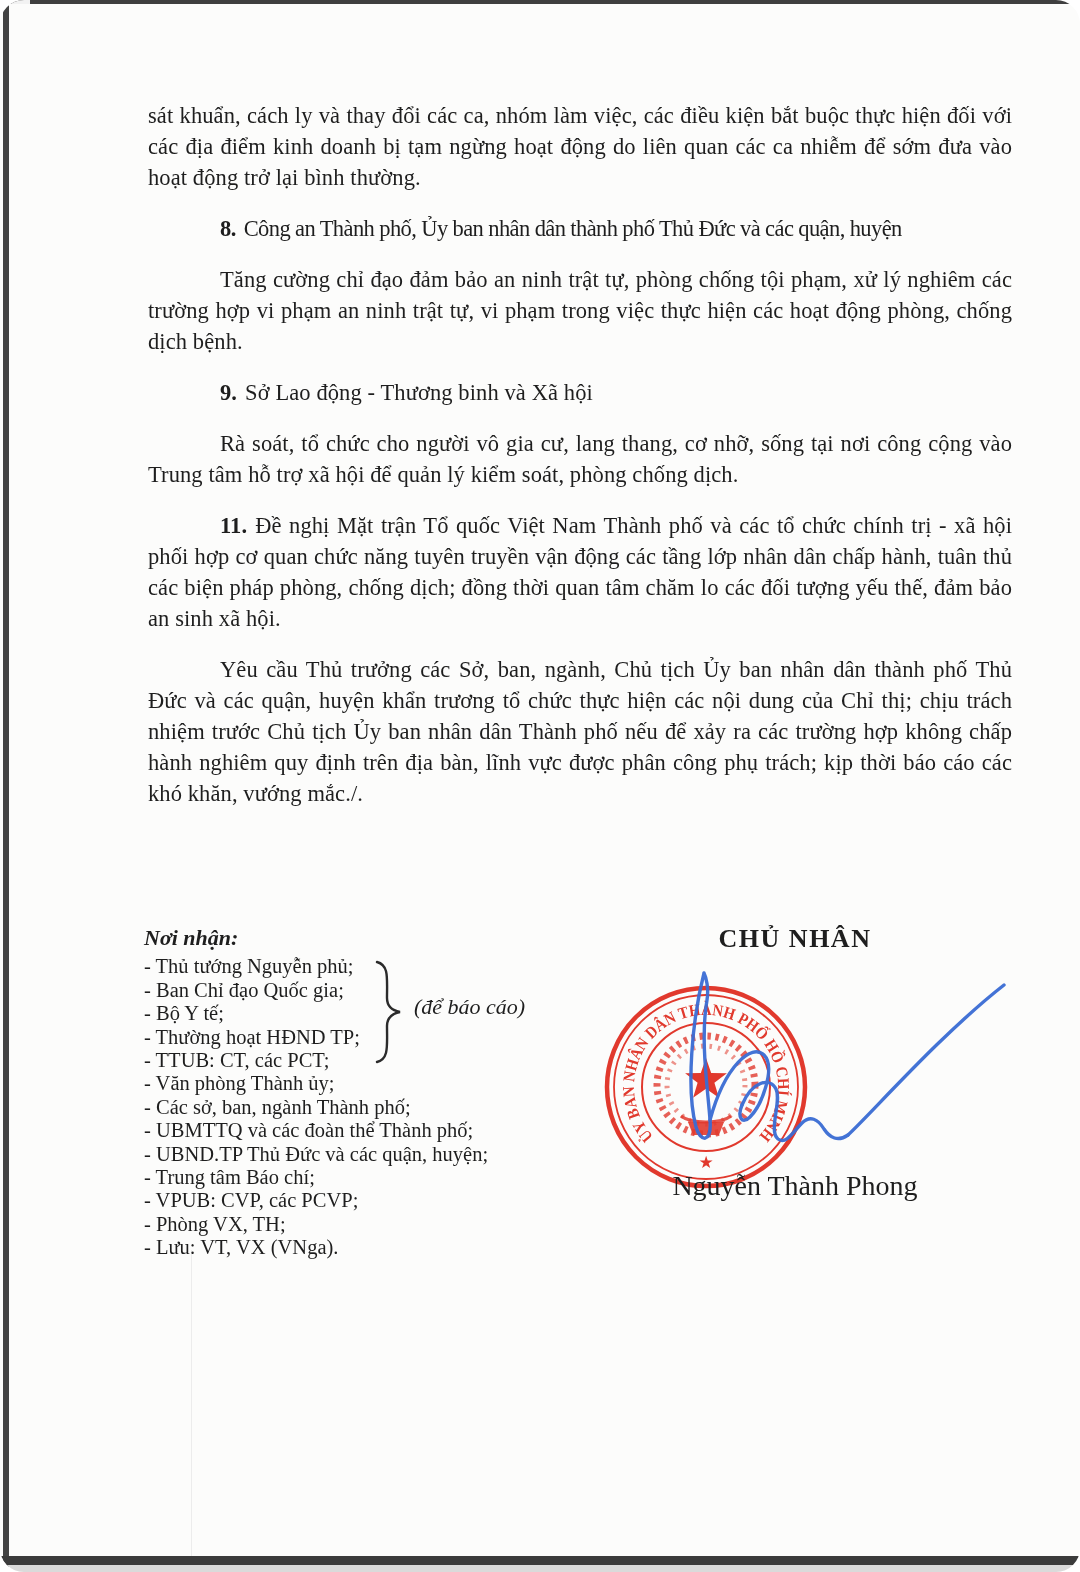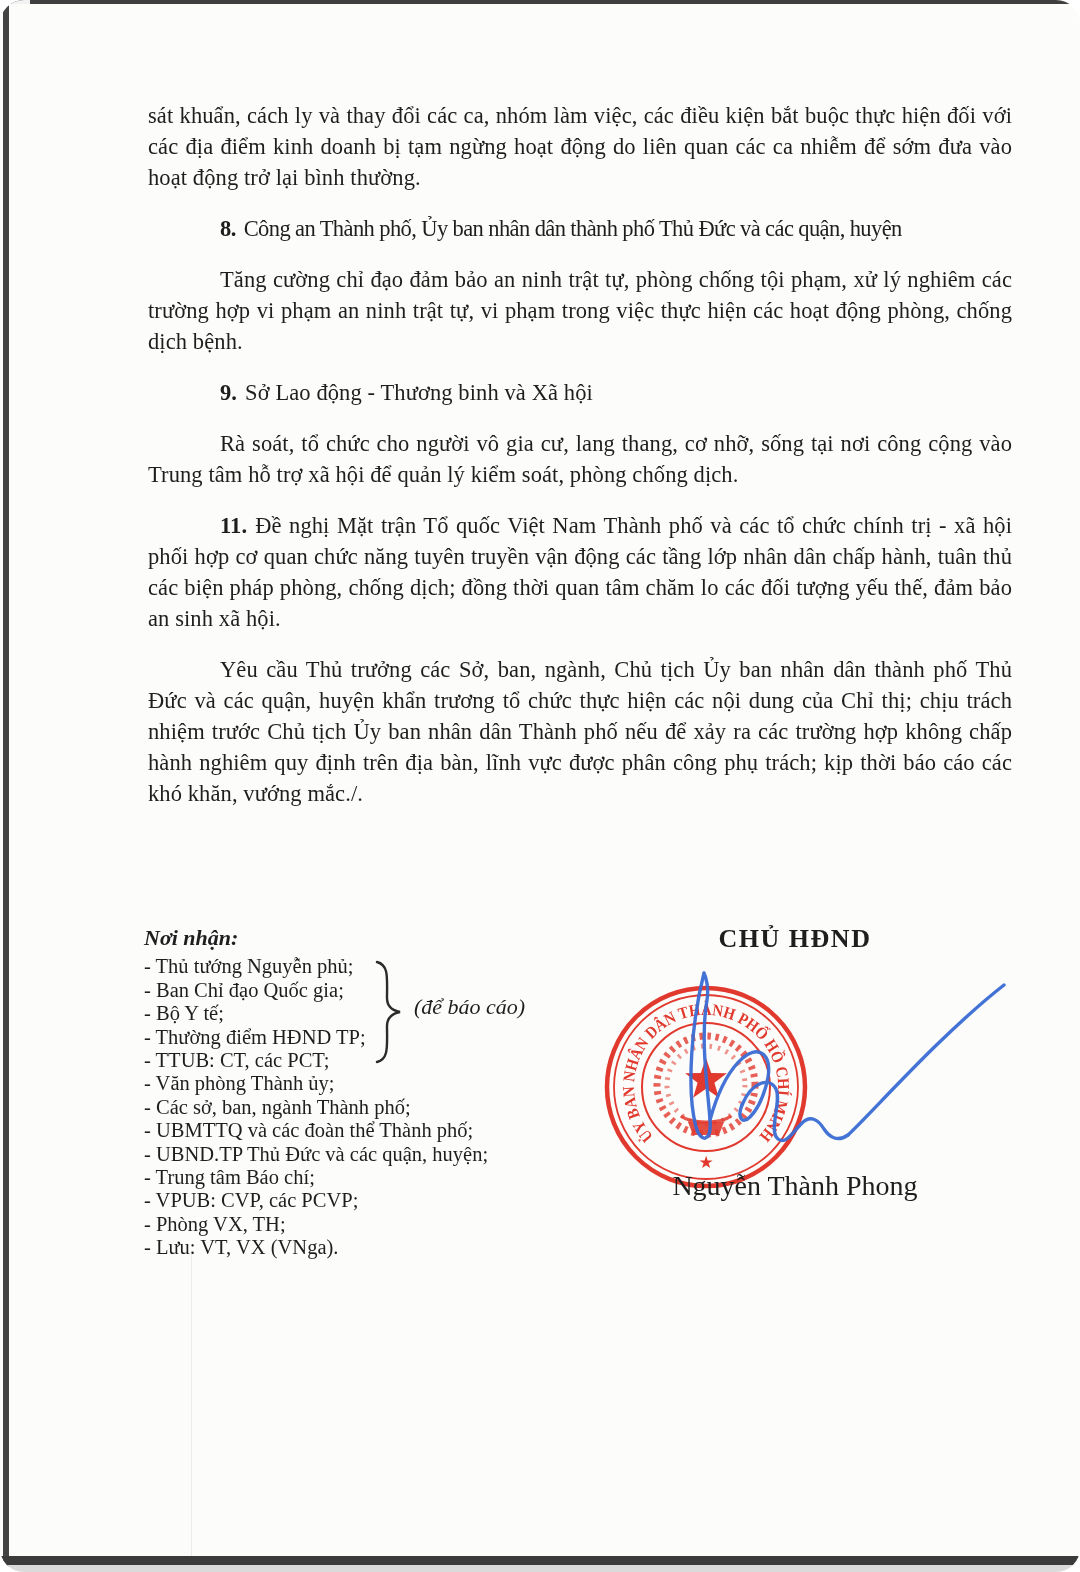--- a/index.html
+++ b/index.html
@@ -70,38 +70,38 @@
     <p class="para indent"><span class="num"></span><span>Rà soát, tổ chức cho người vô gia cư, lang thang, cơ nhỡ, sống tại nơi công cộng vào Trung tâm hỗ trợ xã hội để quản lý kiểm soát, phòng chống dịch.</span></p>
     <p class="para indent"><span class="num">11.</span><span>Đề nghị Mặt trận Tổ quốc Việt Nam Thành phố và các tổ chức chính trị - xã hội phối hợp cơ quan chức năng tuyên truyền vận động các tầng lớp nhân dân chấp hành, tuân thủ các biện pháp phòng, chống dịch; đồng thời quan tâm chăm lo các đối tượng yếu thế, đảm bảo an sinh xã hội.</span></p>
     <p class="para indent"><span class="num"></span><span>Yêu cầu Thủ trưởng các Sở, ban, ngành, Chủ tịch Ủy ban nhân dân thành phố Thủ Đức và các quận, huyện khẩn trương tổ chức thực hiện các nội dung của Chỉ thị; chịu trách nhiệm trước Chủ tịch Ủy ban nhân dân Thành phố nếu để xảy ra các trường hợp không chấp hành nghiêm quy định trên địa bàn, lĩnh vực được phân công phụ trách; kịp thời báo cáo các khó khăn, vướng mắc./.</span></p>
   </div>
 
   <div class="recipients">
     <div class="recipients-heading">Nơi nhận:</div>
     <div class="recipient-line">- Thủ tướng Nguyễn phủ;</div>
     <div class="recipient-line">- Ban Chỉ đạo Quốc gia;</div>
     <div class="recipient-line">- Bộ Y tế;</div>
-    <div class="recipient-line">- Thường điểm HĐND TP;</div>
+    <div class="recipient-line">- Thường hoạt HĐND TP;</div>
     <div class="recipient-line">- TTUB: CT, các PCT;</div>
     <div class="recipient-line">- Văn phòng Thành ủy;</div>
     <div class="recipient-line">- Các sở, ban, ngành Thành phố;</div>
     <div class="recipient-line">- UBMTTQ và các đoàn thể Thành phố;</div>
     <div class="recipient-line">- UBND.TP Thủ Đức và các quận, huyện;</div>
     <div class="recipient-line">- Trung tâm Báo chí;</div>
     <div class="recipient-line">- VPUB: CVP, các PCVP;</div>
     <div class="recipient-line">- Phòng VX, TH;</div>
     <div class="recipient-line">- Lưu: VT, VX (VNga).</div>
   </div>
 
   <svg class="brace" width="34" height="104" viewBox="0 0 34 104">
     <path d="M 5,2 C 17,5 15,18 15,38 C 15,48 23,51 28,52 C 23,53 15,56 15,66 C 15,86 17,99 5,102" fill="none" stroke="#2b2b2b" stroke-width="2.4" stroke-linecap="round"></path>
   </svg>
   <div class="report-note">(để báo cáo)</div>
 
-  <div class="sig-title">CHỦ HĐND</div>
+  <div class="sig-title">CHỦ NHÂN</div>
 
   <svg class="seal" width="210" height="210" viewBox="0 0 210 210">
     <g fill="none" stroke="var(--seal-color,#df2b1e)">
       <circle cx="105" cy="105" r="99" stroke-width="4.5"></circle>
       <circle cx="105" cy="105" r="92" stroke-width="1.8"></circle>
       <circle cx="105" cy="105" r="64" stroke-width="2"></circle>
       <circle cx="105" cy="103" r="49" stroke-width="7" stroke-dasharray="3.5 4.5" opacity="0.8"></circle>
       <circle cx="105" cy="103" r="39" stroke-width="5" stroke-dasharray="2.5 6" opacity="0.55"></circle>
     </g>
     <defs>

